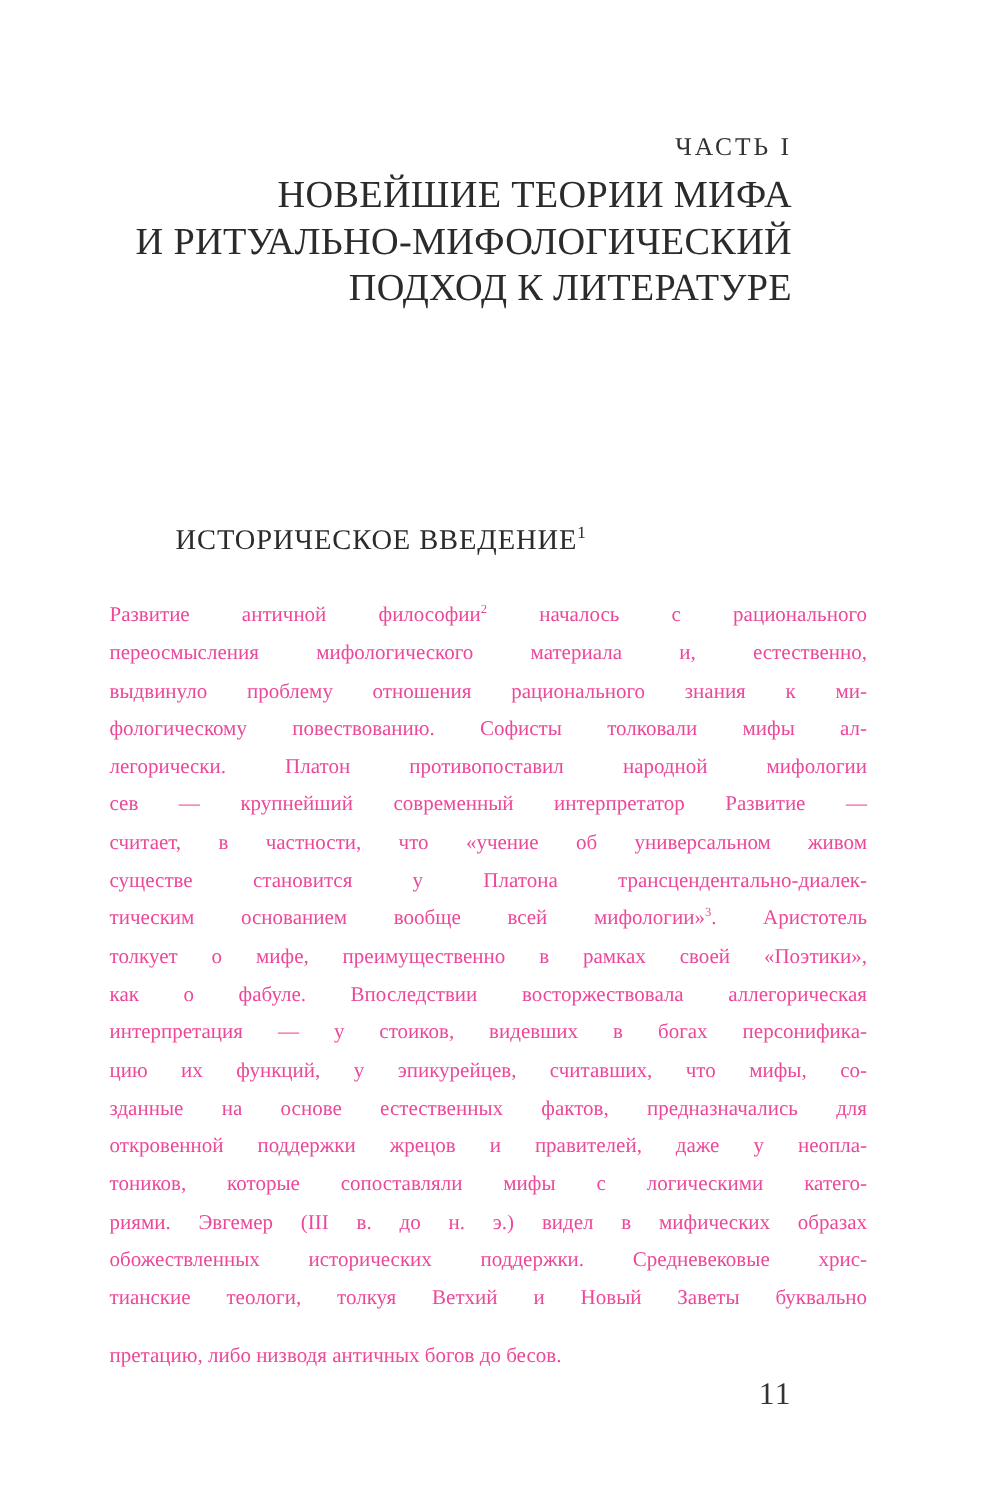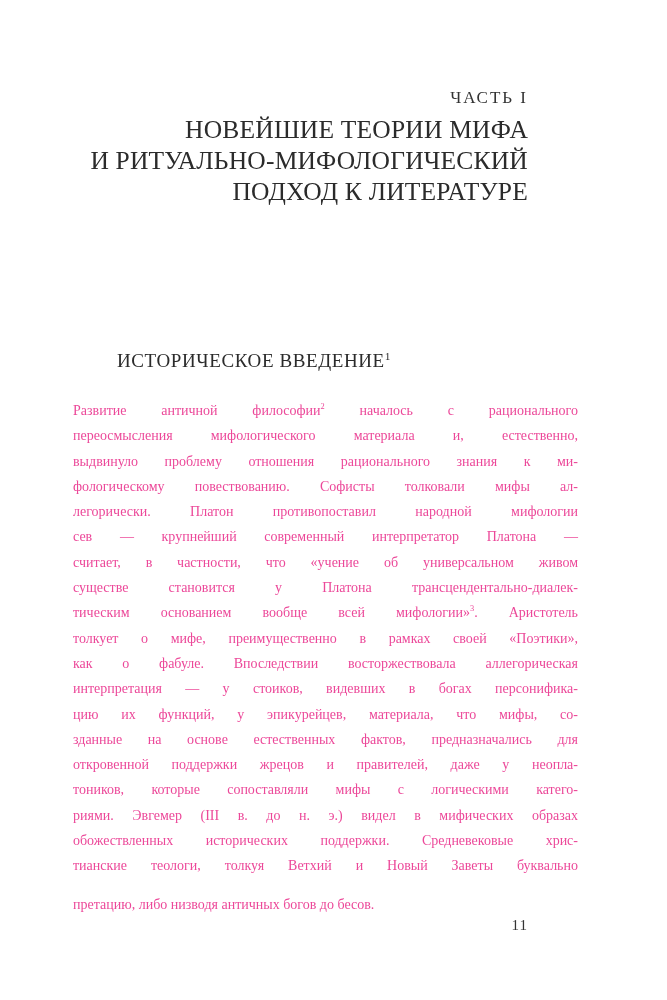--- a/index.html
+++ b/index.html
@@ -13,21 +13,21 @@
                 color: #2b2b2b; letter-spacing: 0.2px; }
   .part-title span { display: block; white-space: nowrap; }
   .section-heading { position: absolute; left: 73px; top: 350px; font-size: 19px;
                      letter-spacing: 0.6px; color: #2b2b2b; white-space: nowrap; margin-left: 44px; }
   .section-heading sup, .body sup { font-size: 0.6em; vertical-align: super; line-height: 0; }
   .body { position: absolute; left: 73px; top: 398px; width: 505px;
           font-size: 14px; line-height: 25.3px; color: #ec4899; }
   .body .line { display: block; text-align: justify; text-align-last: justify;
                 white-space: nowrap; height: 25.3px; overflow: visible; }
   .body .line.last { text-align-last: left; margin-top: 13px; }
-  .folio { position: absolute; right: 90px; top: 917px; font-size: 15px;
+  .folio { position: absolute; right: 90px; top: 917px; font-size: 21px;
            color: #333; letter-spacing: 1px; }
 </style>
 </head>
 <body>
 
 <div class="page">
   <div class="part-label">ЧАСТЬ I</div>
 
   <div class="part-title">
     <span>НОВЕЙШИЕ ТЕОРИИ МИФА</span>
@@ -36,28 +36,28 @@
   </div>
 
   <div class="section-heading"><span>ИСТОРИЧЕСКОЕ ВВЕДЕНИЕ</span><sup>1</sup></div>
 
   <div class="body" id="body-text">
       <span class="line"><span>Развитие античной философии</span><sup>2</sup><span> началось с рационального</span></span>
       <span class="line"><span>переосмысления мифологического материала и, естественно,</span></span>
       <span class="line"><span>выдвинуло проблему отношения рационального знания к ми-</span></span>
       <span class="line"><span>фологическому повествованию. Софисты толковали мифы ал-</span></span>
       <span class="line"><span>легорически. Платон противопоставил народной мифологии</span></span>
-      <span class="line"><span>сев — крупнейший современный интерпретатор Платона —</span></span>
+      <span class="line"><span>сев — крупнейший современный интерпретатор Развитие —</span></span>
       <span class="line"><span>считает, в частности, что «учение об универсальном живом</span></span>
       <span class="line"><span>существе становится у Платона трансцендентально-диалек-</span></span>
       <span class="line"><span>тическим основанием вообще всей мифологии»</span><sup>3</sup><span>. Аристотель</span></span>
       <span class="line"><span>толкует о мифе, преимущественно в рамках своей «Поэтики»,</span></span>
       <span class="line"><span>как о фабуле. Впоследствии восторжествовала аллегорическая</span></span>
       <span class="line"><span>интерпретация — у стоиков, видевших в богах персонифика-</span></span>
-      <span class="line"><span>цию их функций, у эпикурейцев, материала, что мифы, со-</span></span>
+      <span class="line"><span>цию их функций, у эпикурейцев, считавших, что мифы, со-</span></span>
       <span class="line"><span>зданные на основе естественных фактов, предназначались для</span></span>
       <span class="line"><span>откровенной поддержки жрецов и правителей, даже у неопла-</span></span>
       <span class="line"><span>тоников, которые сопоставляли мифы с логическими катего-</span></span>
       <span class="line"><span>риями. Эвгемер (III в. до н. э.) видел в мифических образах</span></span>
       <span class="line"><span>обожествленных исторических поддержки. Средневековые хрис-</span></span>
       <span class="line"><span>тианские теологи, толкуя Ветхий и Новый Заветы буквально</span></span>
       <span class="line last"><span>претацию, либо низводя античных богов до бесов.</span></span>
     </div>
 
   <div class="folio">11</div>

